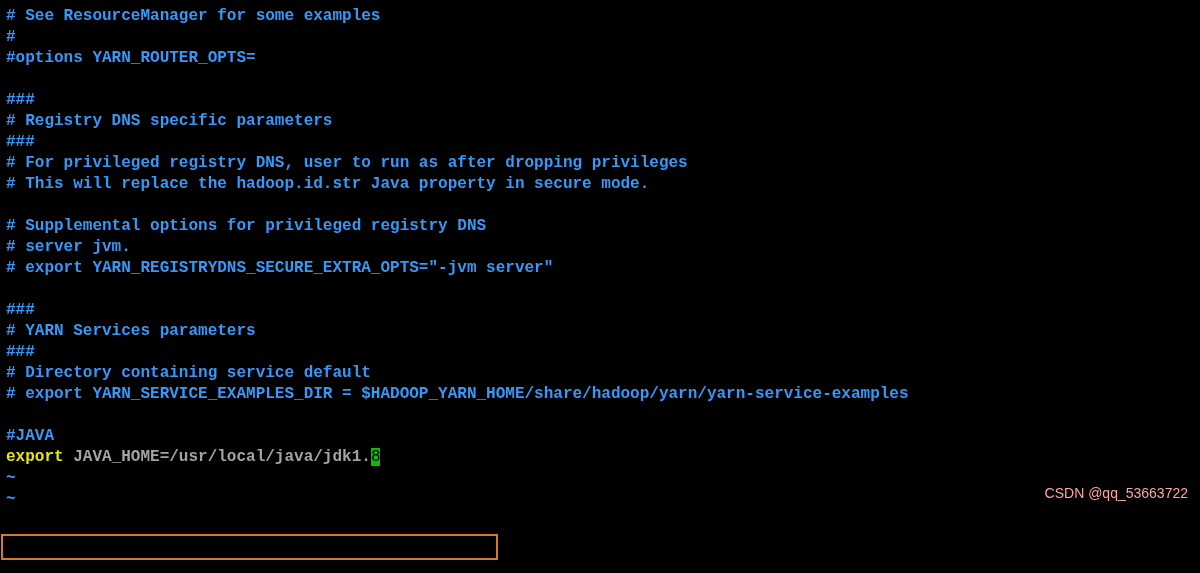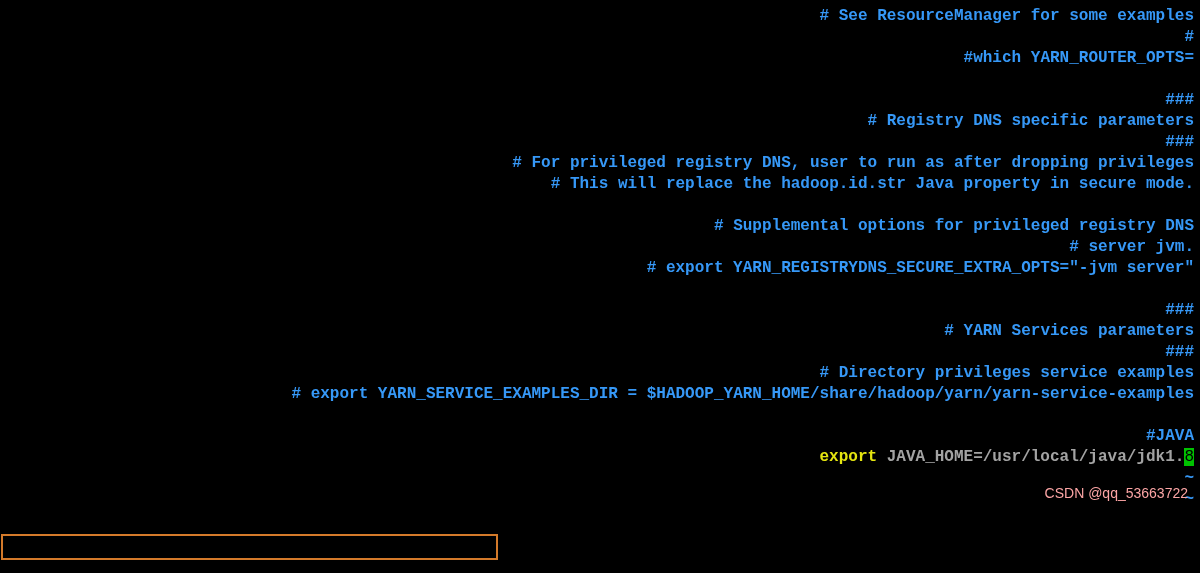--- a/index.html
+++ b/index.html
@@ -1,15 +1,15 @@
 <!DOCTYPE html>
 <html><head>
   <meta charset="utf-8">
   <style>
-    * { margin: 0; padding: 0; box-sizing: border-box; text-align: right; }
+    * { margin: 0; padding: 0; box-sizing: border-box; }
     html, body {
       width: 1200px;
       height: 573px;
       background: #000000;
       font-family: Consolas, 'Courier New', monospace;
       font-size: 16px;
       line-height: 21px;
       overflow: hidden;
       -webkit-font-smoothing: none;
       font-smooth: never;
@@ -42,36 +42,36 @@
       font-family: Arial, sans-serif;
       font-size: 14px;
     }
   </style>
 </head>
 <body>
 
 <div class="terminal">
   <div class="line blue"># See ResourceManager for some examples</div>
   <div class="line blue">#</div>
-  <div class="line blue">#which YARN_ROUTER_OPTS=</div>
+  <div class="line blue">#options YARN_ROUTER_OPTS=</div>
   <div class="line"></div>
   <div class="line blue">###</div>
   <div class="line blue"># Registry DNS specific parameters</div>
   <div class="line blue">###</div>
   <div class="line blue"># For privileged registry DNS, user to run as after dropping privileges</div>
   <div class="line blue"># This will replace the hadoop.id.str Java property in secure mode.</div>
   <div class="line"></div>
   <div class="line blue"># Supplemental options for privileged registry DNS</div>
   <div class="line blue"># server jvm.</div>
   <div class="line blue"># export YARN_REGISTRYDNS_SECURE_EXTRA_OPTS="-jvm server"</div>
   <div class="line"></div>
   <div class="line blue">###</div>
   <div class="line blue"># YARN Services parameters</div>
   <div class="line blue">###</div>
-  <div class="line blue"># Directory privileges service examples</div>
+  <div class="line blue"># Directory containing service default</div>
   <div class="line blue"># export YARN_SERVICE_EXAMPLES_DIR = $HADOOP_YARN_HOME/share/hadoop/yarn/yarn-service-examples</div>
   <div class="line"></div>
   <div class="line blue">#JAVA</div>
   <div class="line"><span class="yellow">export</span><span class="cyan"> </span><span class="cyan">JAVA_HOME=/usr/local/java/jdk1.</span><span class="cursor-bg">8</span></div>
   <div class="line tilde">~</div>
   <div class="line tilde">~</div>
 
   <div class="highlight-box"></div>
   <div class="watermark">CSDN @qq_53663722</div>
 </div>

